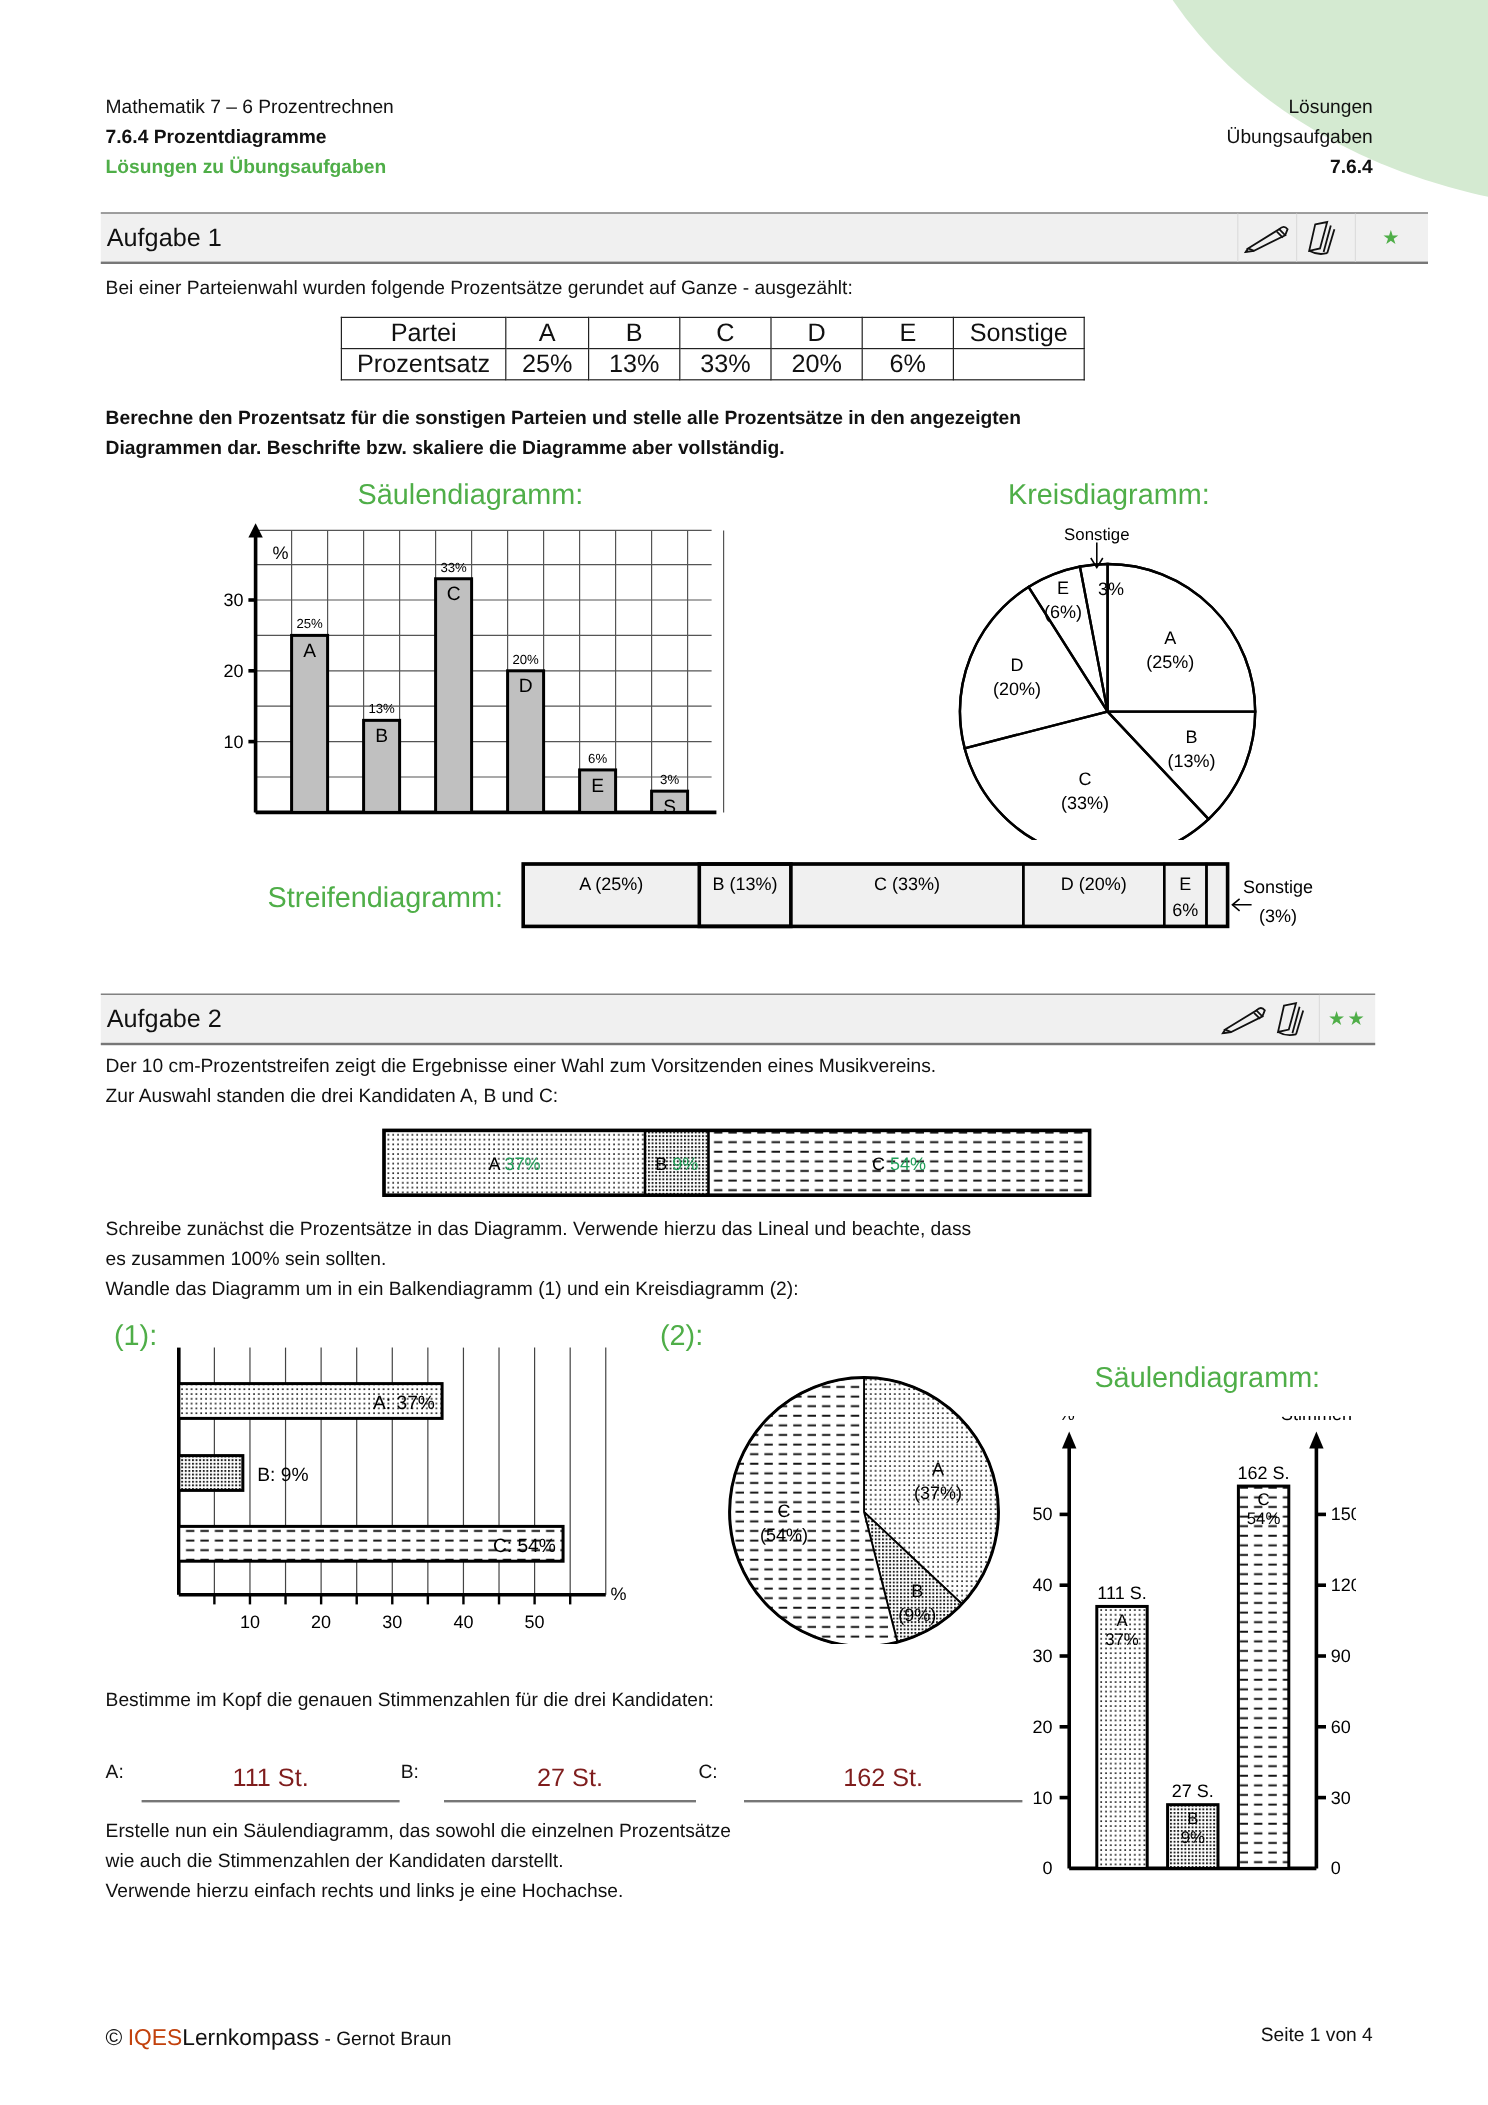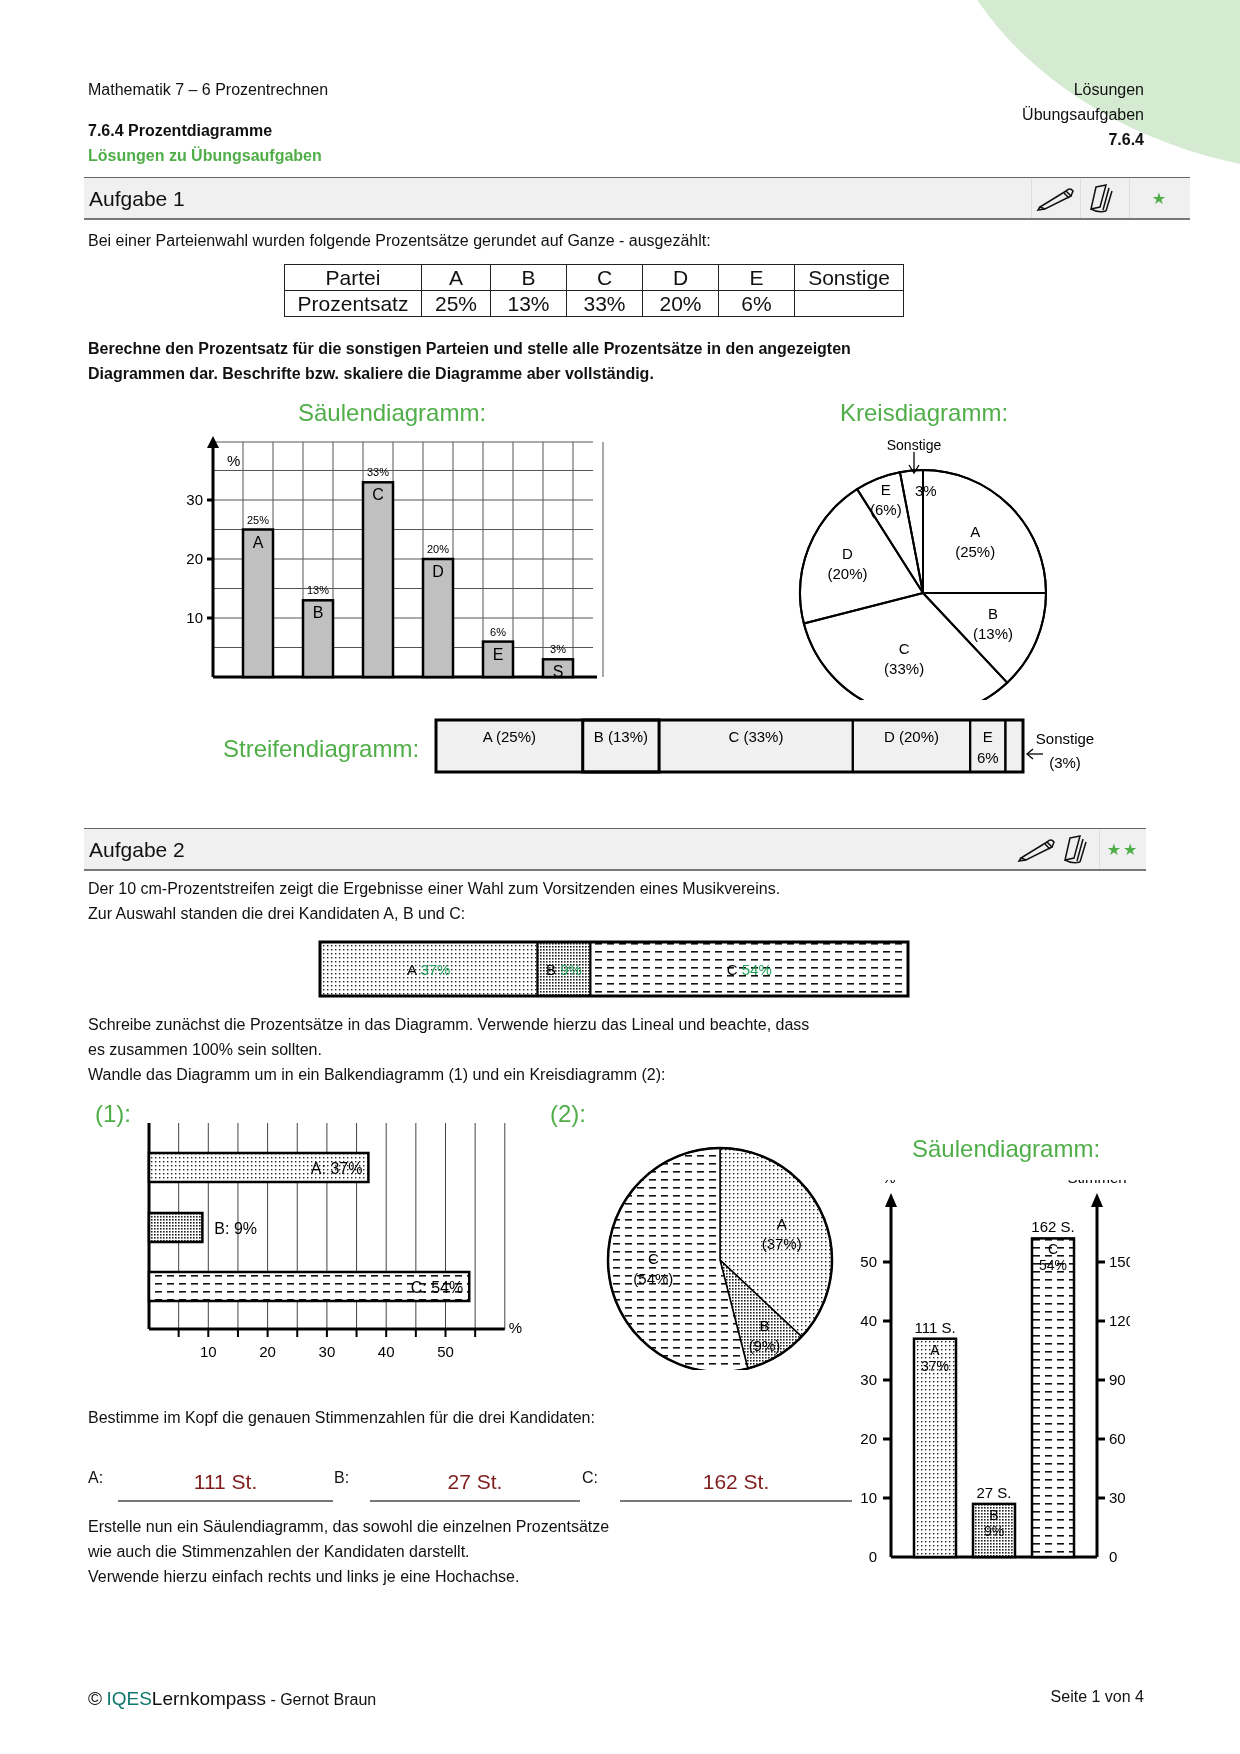--- a/index.html
+++ b/index.html
@@ -3,21 +3,21 @@
 <meta charset="utf-8">
 <style>
   html, body { margin: 0; padding: 0; }
   body { width: 1240px; height: 1754px; position: relative; background: #ffffff; overflow: hidden;
          font-family: "Liberation Sans", sans-serif; color: #111; }
   .abs { position: absolute; }
   .green { color: #4fae48; }
   .corner-blob { position: absolute; left: 928px; top: -220px; width: 560px; height: 395px;
                  background: #d4ead1; border-radius: 0 0 0 420px / 0 0 0 330px; }
   .hdr-left { left: 88px; top: 77px; font-size: 16px; line-height: 25px; }
-  .hdr-left .bold { font-weight: bold; margin-top: 16px; }
+  .hdr-left .bold { font-weight: bold; }
   .hdr-left .green { font-weight: bold; }
   .hdr-right { right: 96px; top: 77px; font-size: 16px; line-height: 25px; text-align: right; }
   .hdr-right .bold { font-weight: bold; }
   .task-bar { position: absolute; left: 84px; width: 1062px; height: 40px; background: #f0f0f0;
               border-top: 1.5px solid #666; border-bottom: 2px solid #777; }
   .task-bar .title { position: absolute; left: 5px; top: 9px; font-size: 21px; }
   .task-bar .icons { position: absolute; right: 0; top: 0; height: 40px; display: flex; align-items: center; }
   .task-bar .icons span { display: inline-flex; align-items: center; justify-content: center; height: 40px; }
   .task-bar .stars { color: #4fae48; font-size: 16px; letter-spacing: 2px; width: 60px; }
   .text { font-size: 16px; line-height: 25px; }
@@ -418,16 +418,16 @@
 <div class="answer-line" style="left:620px;top:1470px;width:232px;">162 St.</div>
 
 <div class="abs text" style="left:88px;top:1514px;">
   <div>Erstelle nun ein Säulendiagramm, das sowohl die einzelnen Prozentsätze</div>
   <div>wie auch die Stimmenzahlen der Kandidaten darstellt.</div>
   <div>Verwende hierzu einfach rechts und links je eine Hochachse.</div>
 </div>
 
 <div class="footer" style="left:88px;">
   <span style="font-size:19px;">©</span>
-  <span style="color:#0f766e;font-size:19px;">IQES</span><span style="font-size:19px;margin-top:16px;">Lernkompass</span>
+  <span style="color:#c2410c;font-size:19px;">IQES</span><span style="font-size:19px;margin-top:16px;">Lernkompass</span>
   <span>- Gernot Braun</span>
 </div>
 <div class="footer" style="right:96px;">Seite 1 von 4</div>
 
 </body></html>

